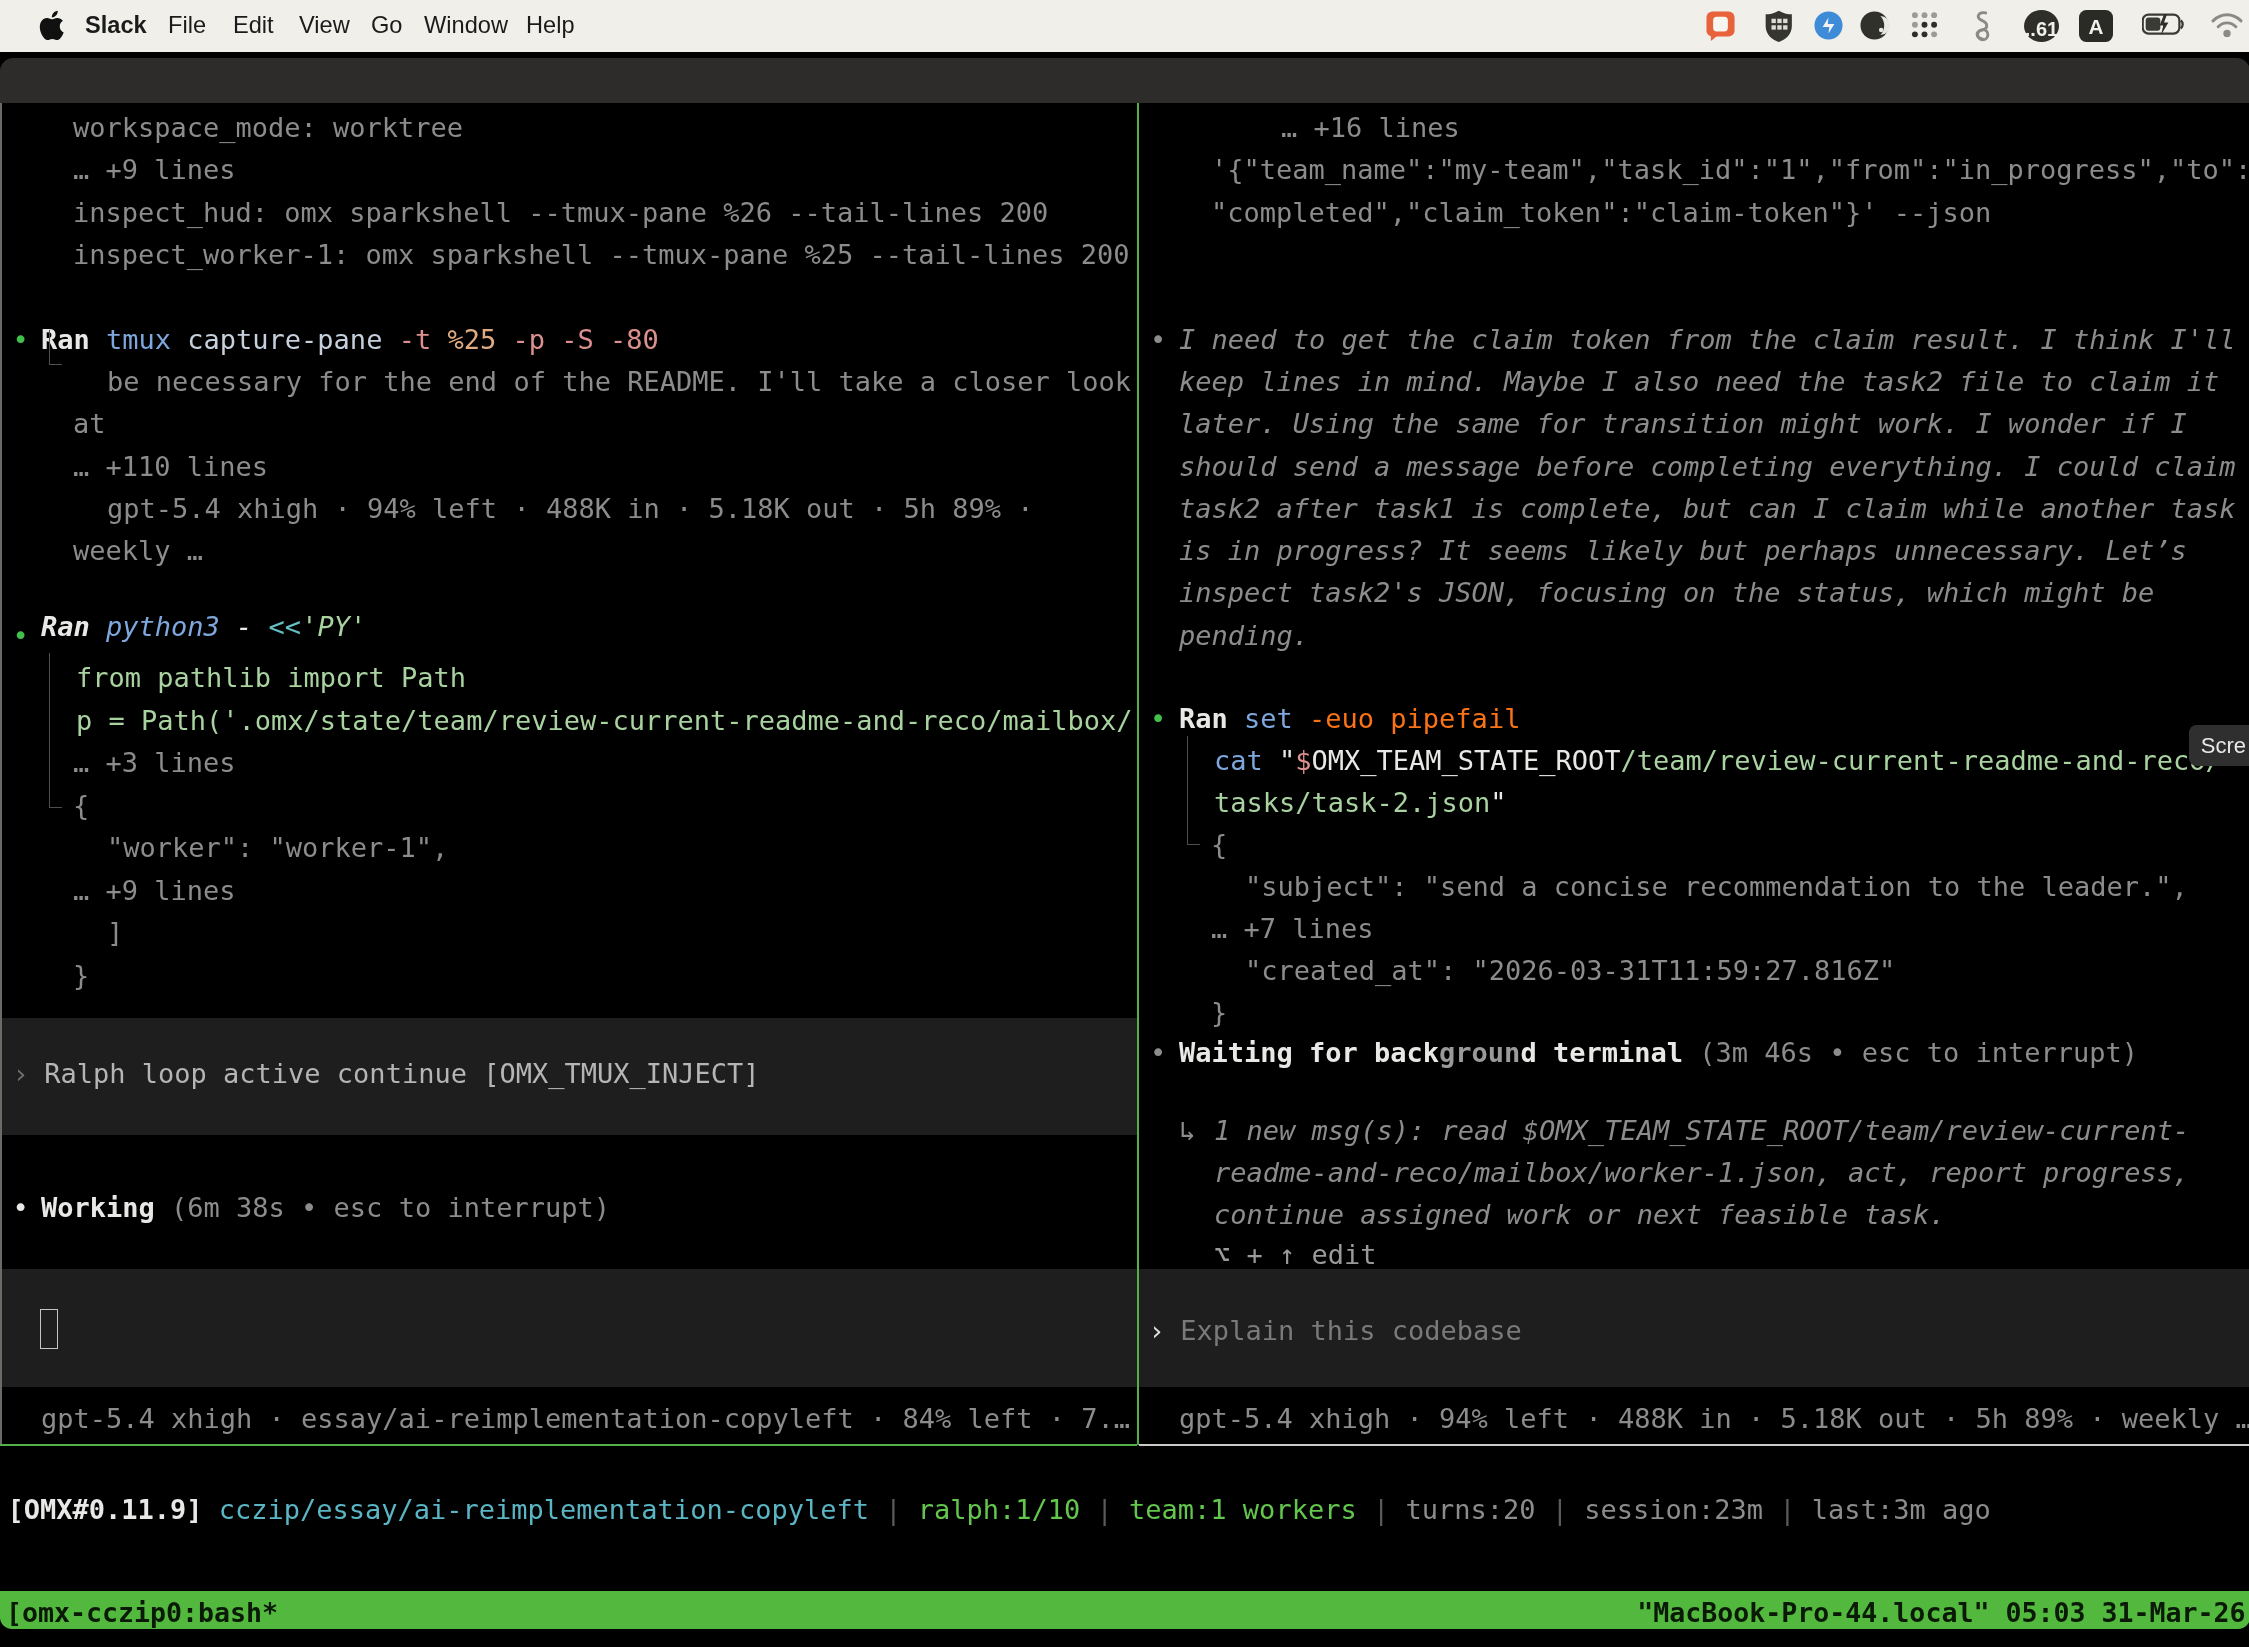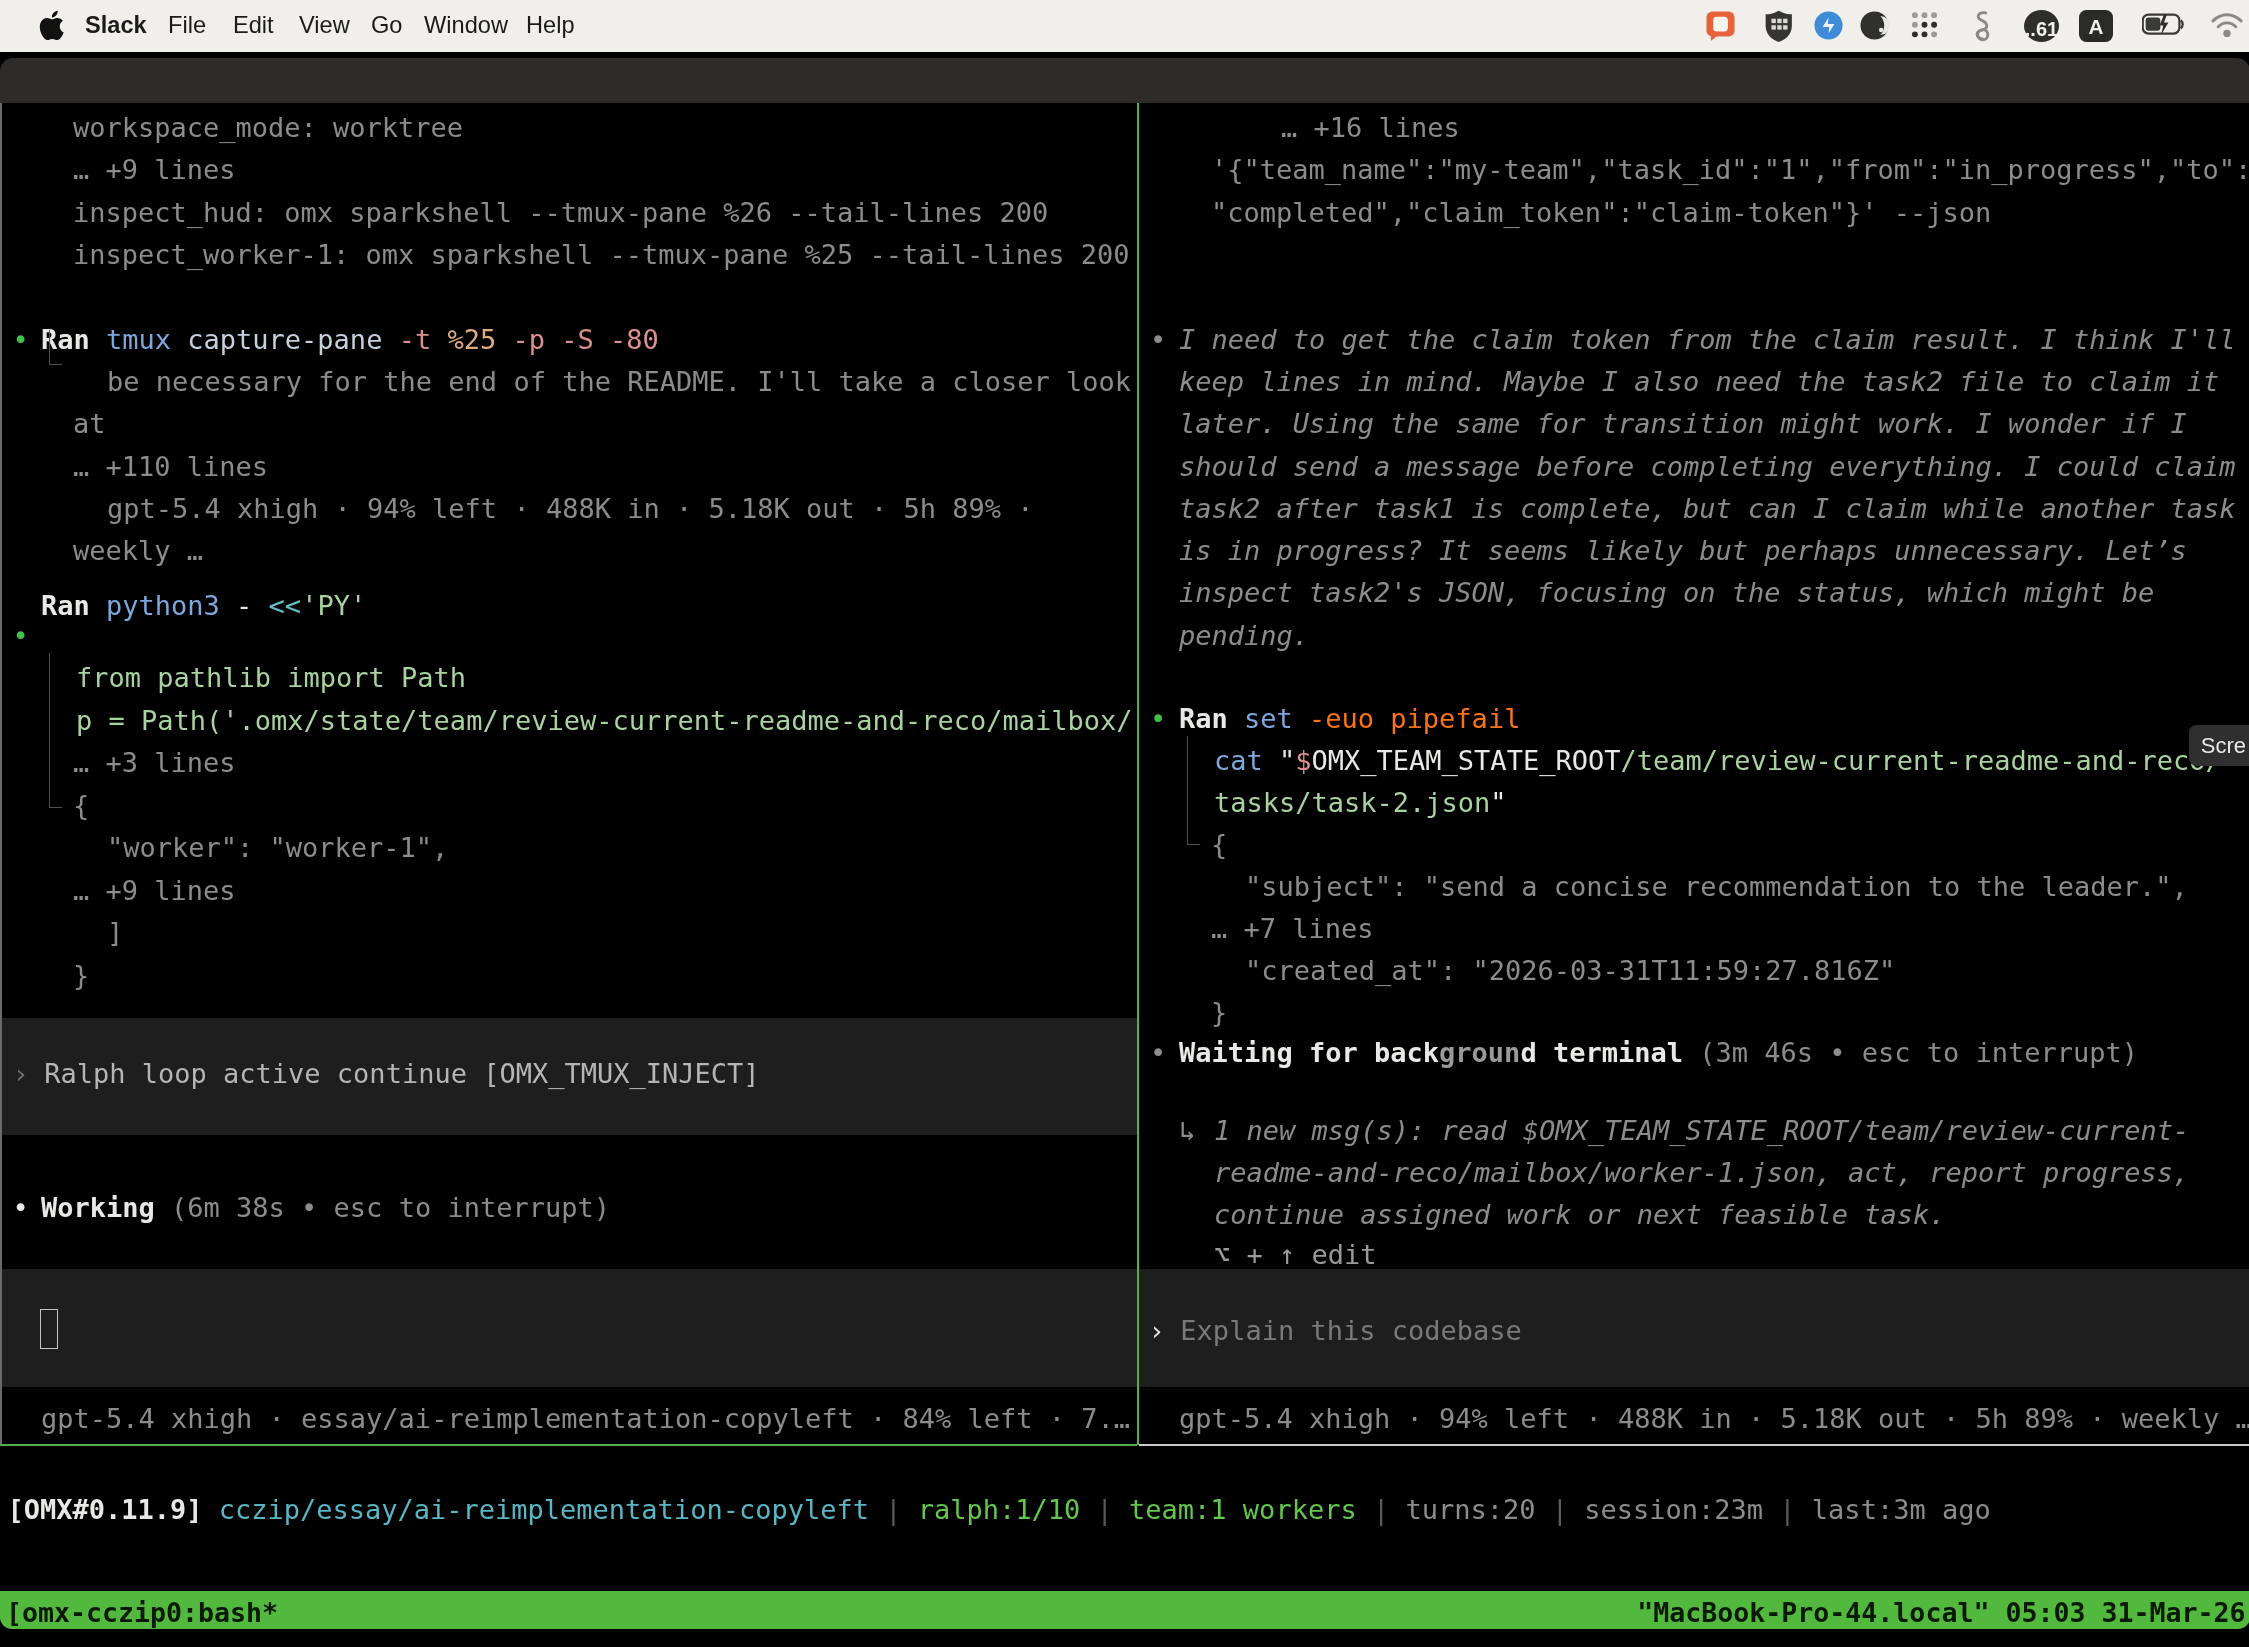--- a/index.html
+++ b/index.html
@@ -161,21 +161,21 @@
     <div class="abs mono" style="left:12.5px; top:219px;"><span class="greenbullet">•</span></div>
     <div class="abs mono" style="left:41px; top:219px;"><span class="b white">Ran</span><span class="blue"> tmux</span><span style="color:#c6d0dc;"> capture-pane</span><span class="pink"> -t</span><span class="orange"> %25</span><span class="pink"> -p -S -80</span></div>
     <div class="guide corner" style="left:49px; top:227px; width:13.3px; height:35px;"></div>
     <div class="abs mono gray" style="left:107px; top:261px;">be necessary for the end of the README. I'll take a closer look</div>
     <div class="abs mono gray" style="left:73px;  top:303px;">at</div>
     <div class="abs mono gray" style="left:73px;  top:346px;">… +110 lines</div>
     <div class="abs mono gray" style="left:107px; top:388px;">gpt-5.4 xhigh · 94% left · 488K in · 5.18K out · 5h 89% ·</div>
     <div class="abs mono gray" style="left:73px;  top:430px;">weekly …</div>
 
     <div class="abs mono" style="left:12.5px; top:515px;"><span class="greenbullet">•</span></div>
-    <div class="abs mono" style="left:41px; top:485px;"><span class="b white">Ran</span><span class="blue"> python3</span><span class="white"> - </span><span class="cyan">&lt;&lt;</span><span class="greencode">'PY'</span></div>
+    <div class="abs mono" style="left:41px; top:506px;font-style:italic;"><span class="b white">Ran</span><span class="blue"> python3</span><span class="white"> - </span><span class="cyan">&lt;&lt;</span><span class="greencode">'PY'</span></div>
     <div class="guide corner" style="left:49px; top:550px; width:13.3px; height:155px;"></div>
     <div class="abs mono greencode" style="left:76px; top:557px;">from pathlib import Path</div>
     <div class="abs mono greencode" style="left:76px; top:600px;">p = Path('.omx/state/team/review-current-readme-and-reco/mailbox/</div>
     <div class="abs mono gray" style="left:73px; top:642px;">… +3 lines</div>
     <div class="abs mono gray" style="left:73px;  top:685px;">{</div>
     <div class="abs mono gray" style="left:107px; top:727px;">"worker": "worker-1",</div>
     <div class="abs mono gray" style="left:73px;  top:770px;">… +9 lines</div>
     <div class="abs mono gray" style="left:107px; top:812px;">]</div>
     <div class="abs mono gray" style="left:73px;  top:855px;">}</div>
 

